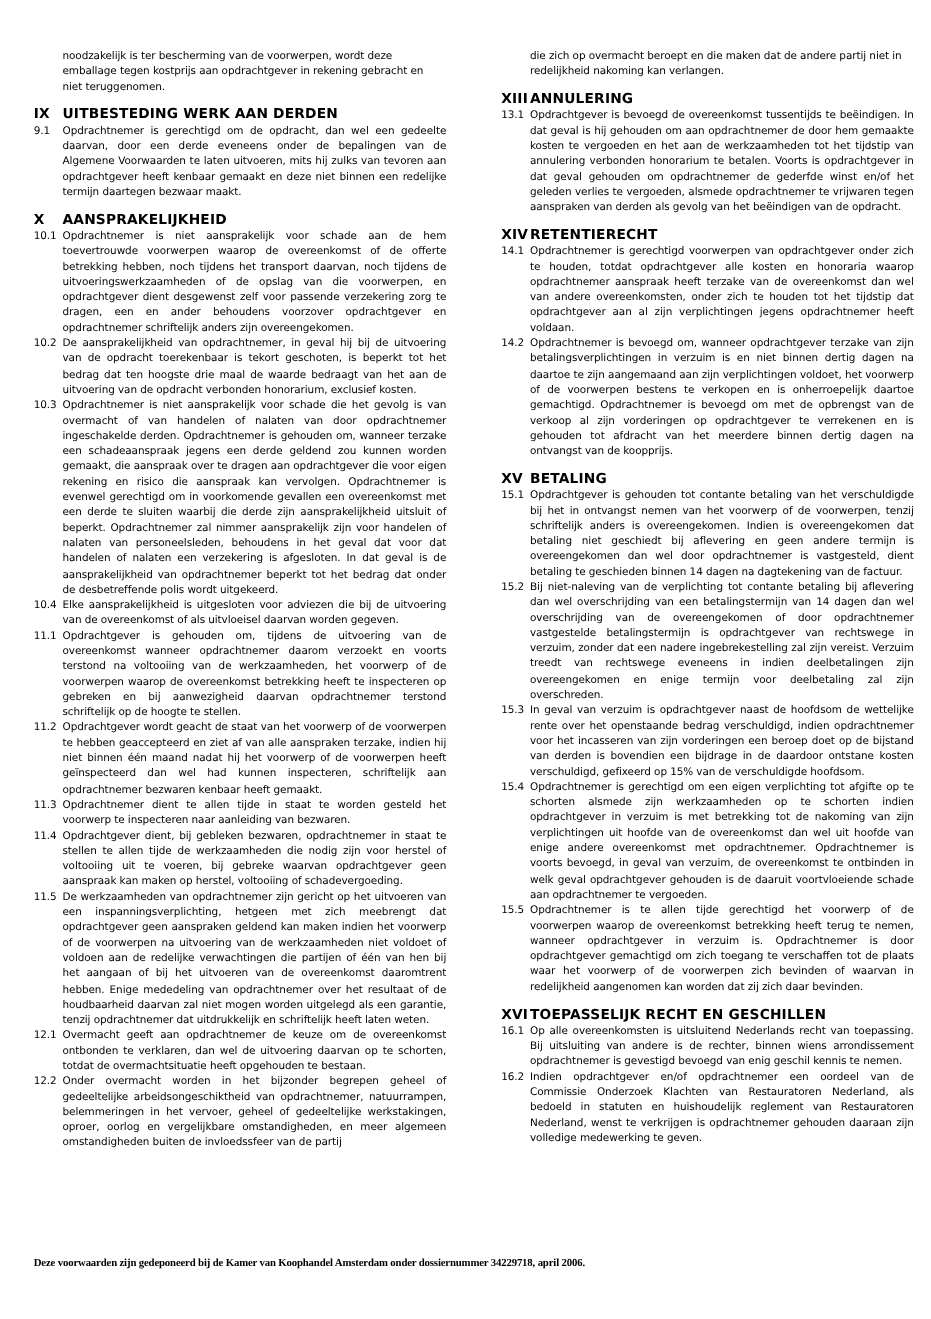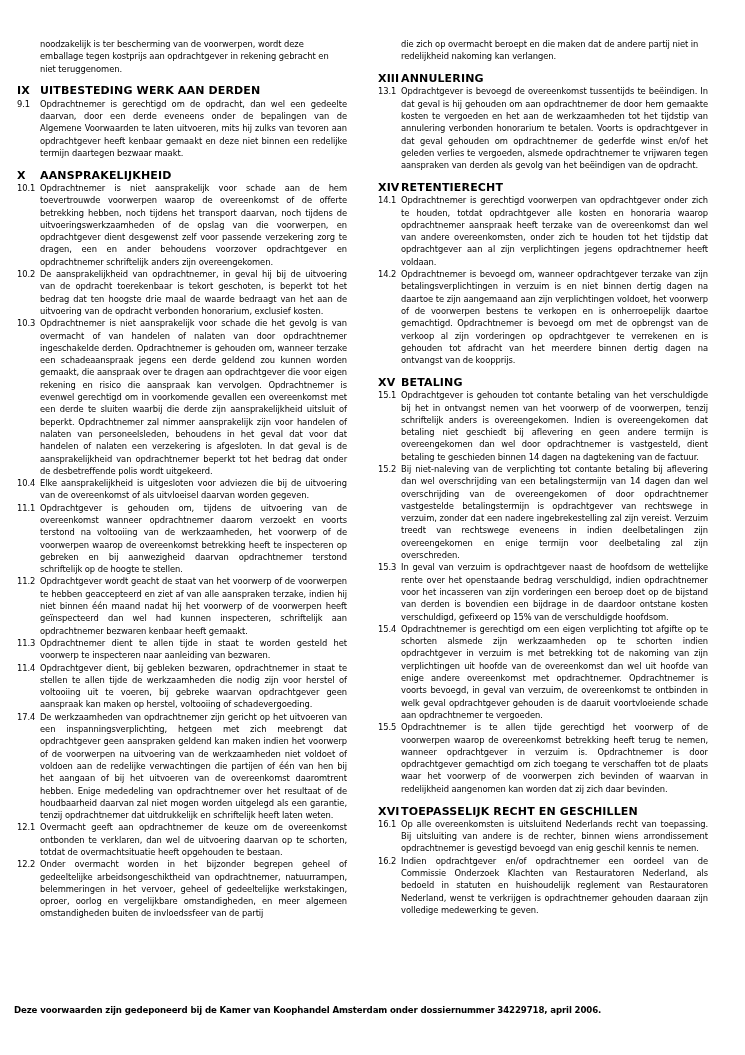--- a/index.html
+++ b/index.html
@@ -16,25 +16,25 @@
     overflow: hidden;
   }
   .page {
     position: absolute;
     left: 0; top: 0;
     width: 745px;
     height: 1055px;
   }
   .columns {
     position: absolute;
-    left: 17px;
+    left: 27px;
     top: 38px;
     width: 691px;
     display: flex;
-    gap: 31px;
+    gap: 44px;
   }
   .col {
     width: 330px;
     flex: 0 0 330px;
   }
 
   
   .row {
     display: flex;
     align-items: flex-start;
@@ -78,27 +78,28 @@
   
   .cont {
     margin-left: 23px;
     font-size: 8.35px;
     line-height: 12.3px;
     letter-spacing: -0.06px;
   }
 
   .footer {
     position: absolute;
-    left: 14px;
+    left: 27px;
     top: 1004px;
     width: 691px;
     font-size: 8.6px;
     line-height: 12px;
     font-weight: bold;
     letter-spacing: -0.12px;
+    font-family: Liberation Serif, serif;
   }
 </style>
 </head>
 <body>
 
 <div class="page">
 
   <div class="columns">
 
     <div class="col">
@@ -142,21 +143,21 @@
           </div>
           <div class="row justified">
             <div class="num">11.3</div>
             <div class="body">Opdrachtnemer dient te allen tijde in staat te worden gesteld het voorwerp te inspecteren naar aanleiding van bezwaren.</div>
           </div>
           <div class="row justified">
             <div class="num">11.4</div>
             <div class="body">Opdrachtgever dient, bij gebleken bezwaren, opdrachtnemer in staat te stellen te allen tijde de werkzaamheden die nodig zijn voor herstel of voltooiing uit te voeren, bij gebreke waarvan opdrachtgever geen aanspraak kan maken op herstel, voltooiing of schadevergoeding.</div>
           </div>
           <div class="row justified">
-            <div class="num">17.4</div>
+            <div class="num">11.5</div>
             <div class="body">De werkzaamheden van opdrachtnemer zijn gericht op het uitvoeren van een inspanningsverplichting, hetgeen met zich meebrengt dat opdrachtgever geen aanspraken geldend kan maken indien het voorwerp of de voorwerpen na uitvoering van de werkzaamheden niet voldoet of voldoen aan de redelijke verwachtingen die partijen of één van hen bij het aangaan of bij het uitvoeren van de overeenkomst daaromtrent hebben. Enige mededeling van opdrachtnemer over het resultaat of de houdbaarheid daarvan zal niet mogen worden uitgelegd als een garantie, tenzij opdrachtnemer dat uitdrukkelijk en schriftelijk heeft laten weten.</div>
           </div>
           <div class="row justified">
             <div class="num">12.1</div>
             <div class="body">Overmacht geeft aan opdrachtnemer de keuze om de overeenkomst ontbonden te verklaren, dan wel de uitvoering daarvan op te schorten, totdat de overmachtsituatie heeft opgehouden te bestaan.</div>
           </div>
           <div class="row justified">
             <div class="num">12.2</div>
             <div class="body">Onder overmacht worden in het bijzonder begrepen geheel of gedeeltelijke arbeidsongeschiktheid van opdrachtnemer, natuurrampen, belemmeringen in het vervoer, geheel of gedeeltelijke werkstakingen, oproer, oorlog en vergelijkbare omstandigheden, en meer algemeen omstandigheden buiten de invloedssfeer van de partij</div>
           </div>

